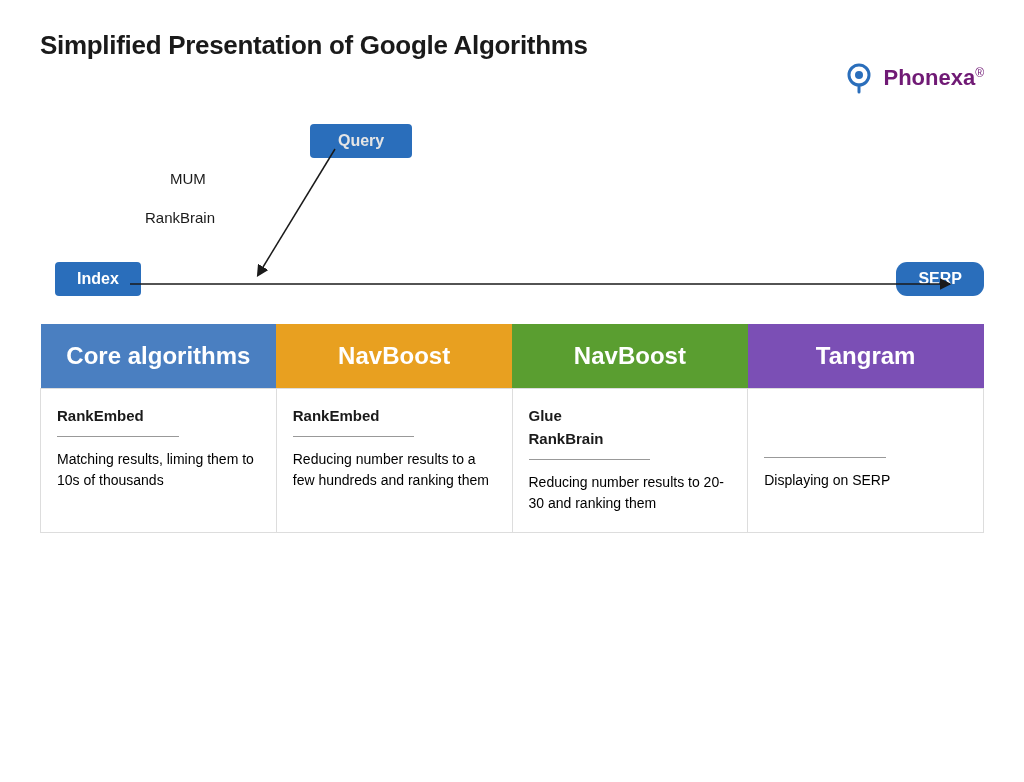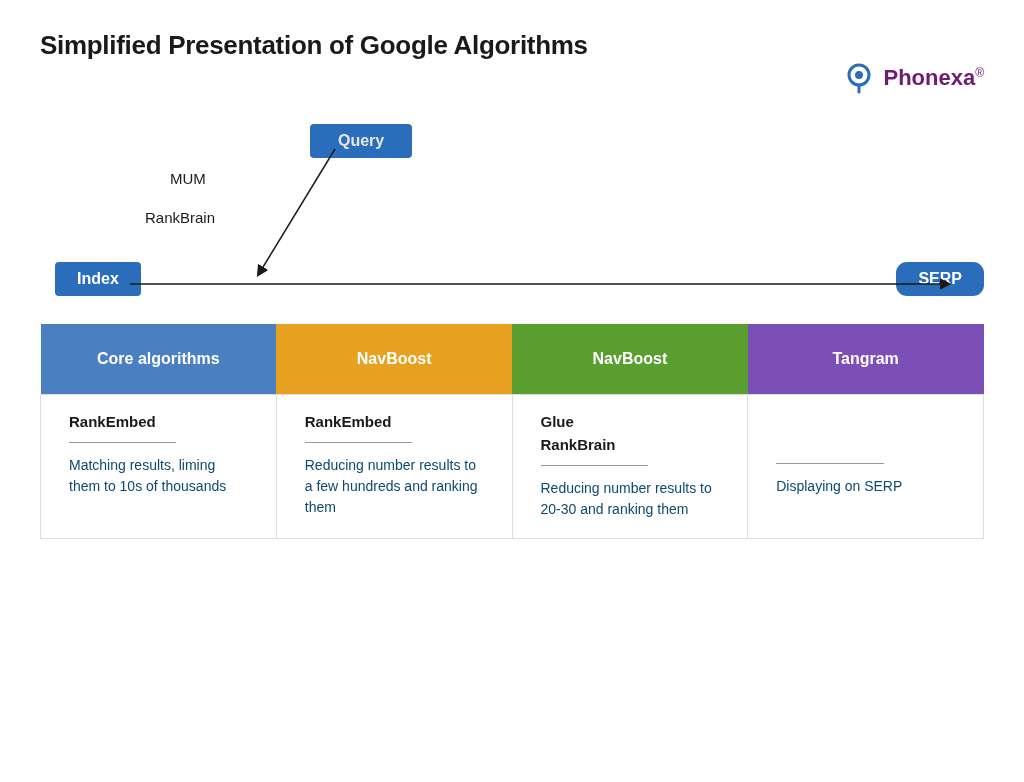--- a/index.html
+++ b/index.html
@@ -148,34 +148,34 @@
       margin-top: 5px;
     }
 
     .table-container table {
       width: 100%;
       border-collapse: collapse;
       table-layout: fixed;
     }
 
     .table-header-cell {
-      padding: 26px 20px;
-      font-size: 16px;
+      padding: 18px 20px;
+      font-size: 24px;
       font-weight: 700;
       color: white;
       vertical-align: top;
     }
 
     .col-core { background: #4a7fc1; width: 25%; }
     .col-navboost1 { background: #e8a020; width: 25%; }
     .col-navboost2 { background: #5a9e30; width: 25%; }
     .col-tangram { background: #7b4fb5; width: 25%; }
 
     .table-body-cell {
-      padding: 18px 28px;
+      padding: 18px 16px;
       vertical-align: top;
       border: 1px solid #ddd;
       background: #fff;
     }
 
     .cell-item {
       font-size: 15px;
       font-weight: 700;
       color: #1a1a1a;
       margin-bottom: 6px;
@@ -183,21 +183,21 @@
 
     .cell-divider {
       width: 60%;
       border: none;
       border-top: 1.5px solid #999;
       margin: 12px 0;
     }
 
     .cell-description {
       font-size: 14px;
-      color: #0c4a6e;
+      color: #000000;
       line-height: 1.5;
     }
   </style>
 </head>
 <body>
 
 <div class="page-container">
 
   <div class="header">
     <h1 class="page-title">Simplified Presentation of Google Algorithms</h1>

